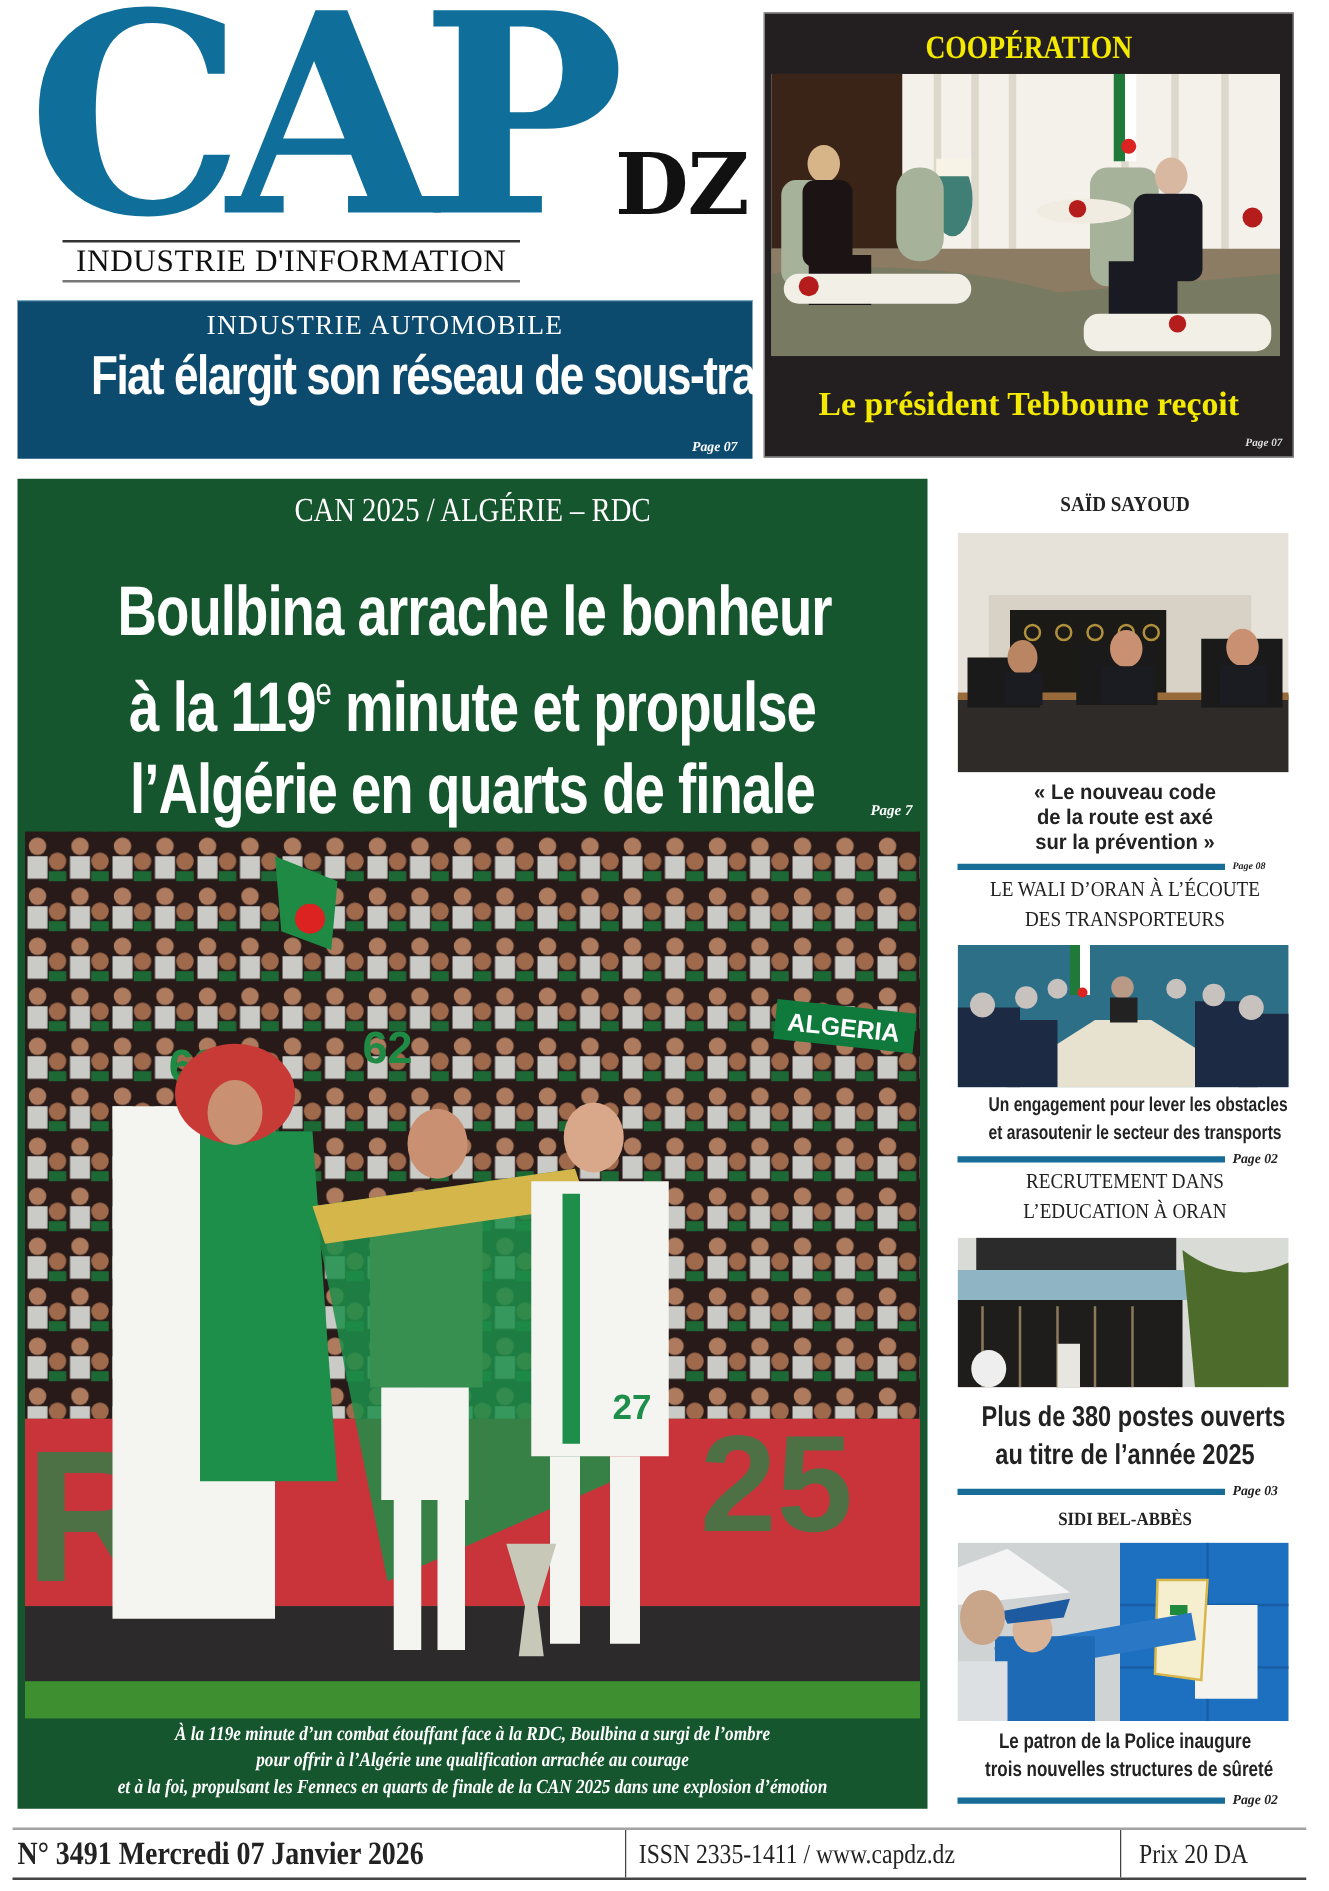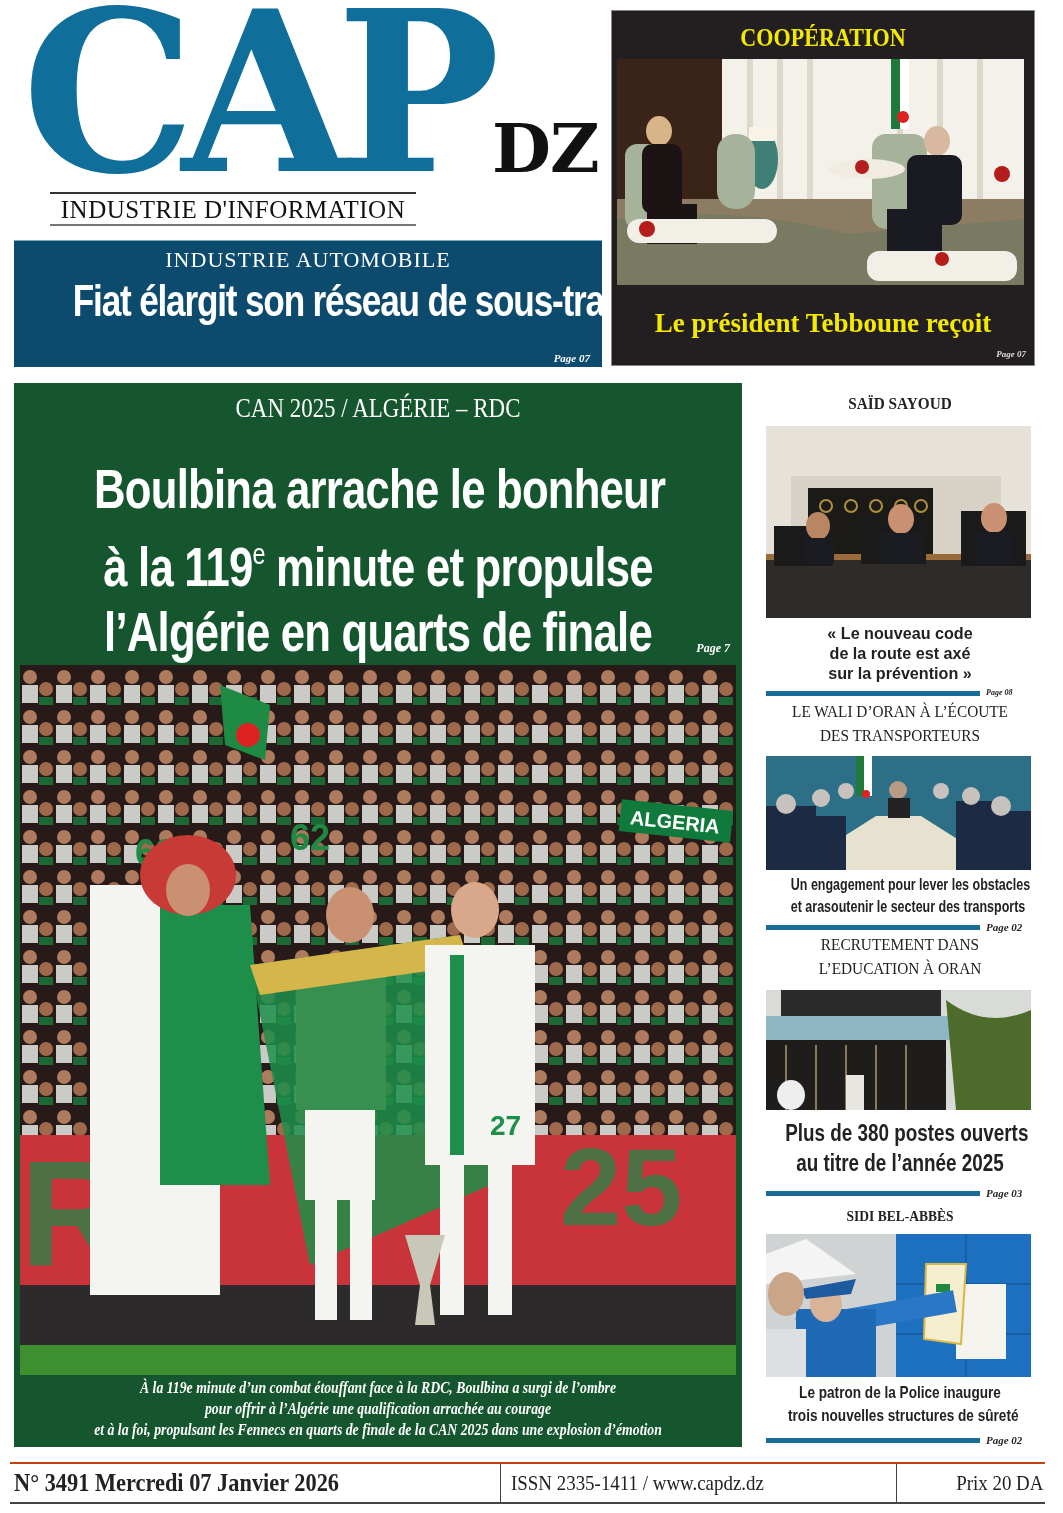--- a/index.html
+++ b/index.html
@@ -100,28 +100,28 @@
       position: absolute; left: 760px; width: 280px; text-align: center;
       font-family: "Liberation Sans", sans-serif; font-weight: bold; color: #222;
     }
     .side-headline .line { display: block; white-space: nowrap; transform-origin: center; }
     .side-rule { position: absolute; left: 766px; width: 214px; height: 5px; background: #176d97; }
     .side-page { position: absolute; left: 986px; color: #222; font-size: 9px; }
 
     
     .footer {
       position: absolute; left: 10px; top: 1462px; width: 1035px; height: 42px;
-      border-top: 2px solid #c2410c; border-bottom: 2px solid #444;
+      border-top: 2px solid #a3a3a3; border-bottom: 2px solid #444;
       display: flex; align-items: center;
       font-family: "Liberation Serif", serif; color: #222;
     }
     .footer .cell { height: 100%; display: flex; align-items: center; }
     .footer .issue { width: 490px; font-weight: bold; font-size: 26px; padding-left: 4px; white-space: nowrap; }
     .footer .issn { width: 396px; font-size: 22px; border-left: 1px solid #444; padding-left: 10px; white-space: nowrap; }
-    .footer .price { flex: 1; font-size: 22px; border-left: 1px solid #444; justify-content: flex-end; padding-right: 2px; white-space: nowrap; }
+    .footer .price { flex: 1; font-size: 22px; border-left: 1px solid #444; justify-content: flex-start; padding-right: 2px; white-space: nowrap; }
     .squeeze { display: inline-block; transform: scaleX(0.86); transform-origin: left center; }
   </style>
 </head>
 <body>
 
 <div class="masthead">
   <div class="logo-cap">CAP</div>
   <div class="logo-dz">DZ</div>
   <div class="logo-rule top"></div>
   <div class="tagline">INDUSTRIE D'INFORMATION</div>

